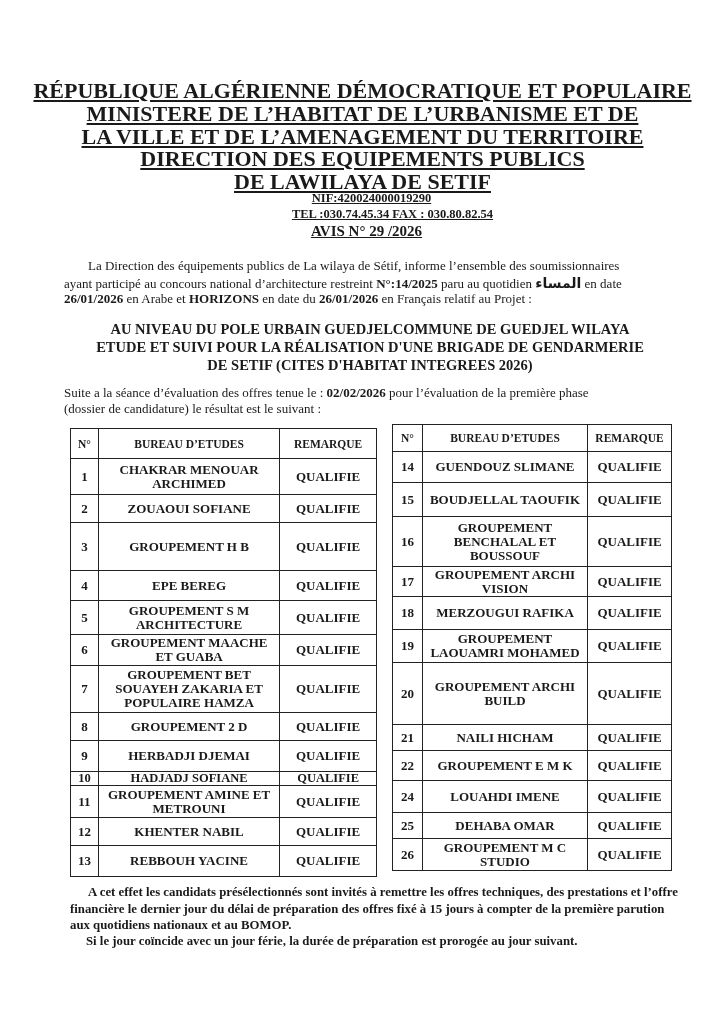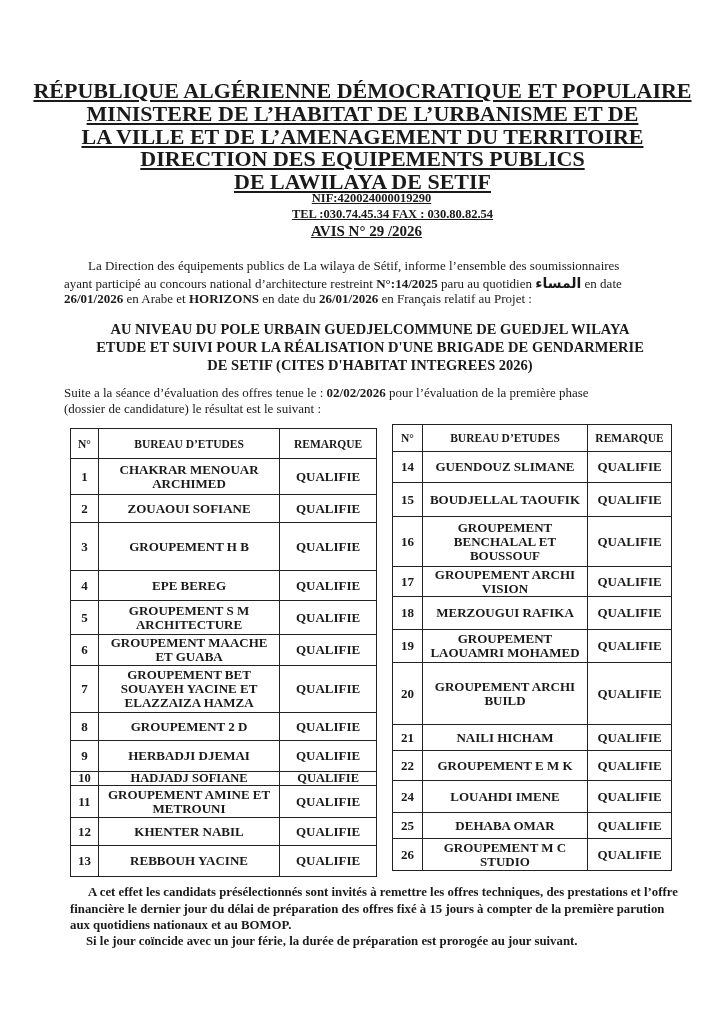--- a/index.html
+++ b/index.html
@@ -92,21 +92,21 @@
         <td class="name">GROUPEMENT S M ARCHITECTURE</td>
         <td class="rem">QUALIFIE</td>
       </tr>
       <tr style="height: 31px;">
         <td class="num">6</td>
         <td class="name">GROUPEMENT MAACHE ET GUABA</td>
         <td class="rem">QUALIFIE</td>
       </tr>
       <tr style="height: 47px;">
         <td class="num">7</td>
-        <td class="name">GROUPEMENT BET SOUAYEH YACINE ET ELAZZAIZA HAMZA</td>
+        <td class="name">GROUPEMENT BET SOUAYEH ZAKARIA ET POPULAIRE HAMZA</td>
         <td class="rem">QUALIFIE</td>
       </tr>
       <tr style="height: 28px;">
         <td class="num">8</td>
         <td class="name">GROUPEMENT 2 D</td>
         <td class="rem">QUALIFIE</td>
       </tr>
       <tr style="height: 31px;">
         <td class="num">9</td>
         <td class="name">HERBADJI DJEMAI</td>

